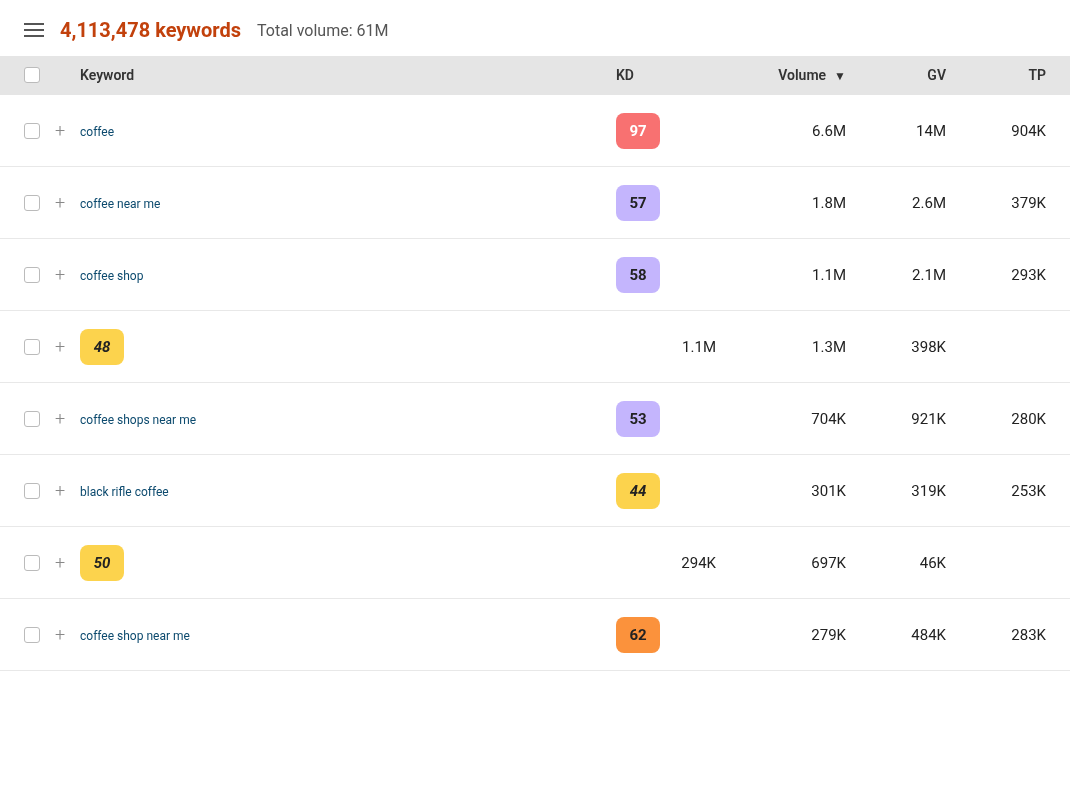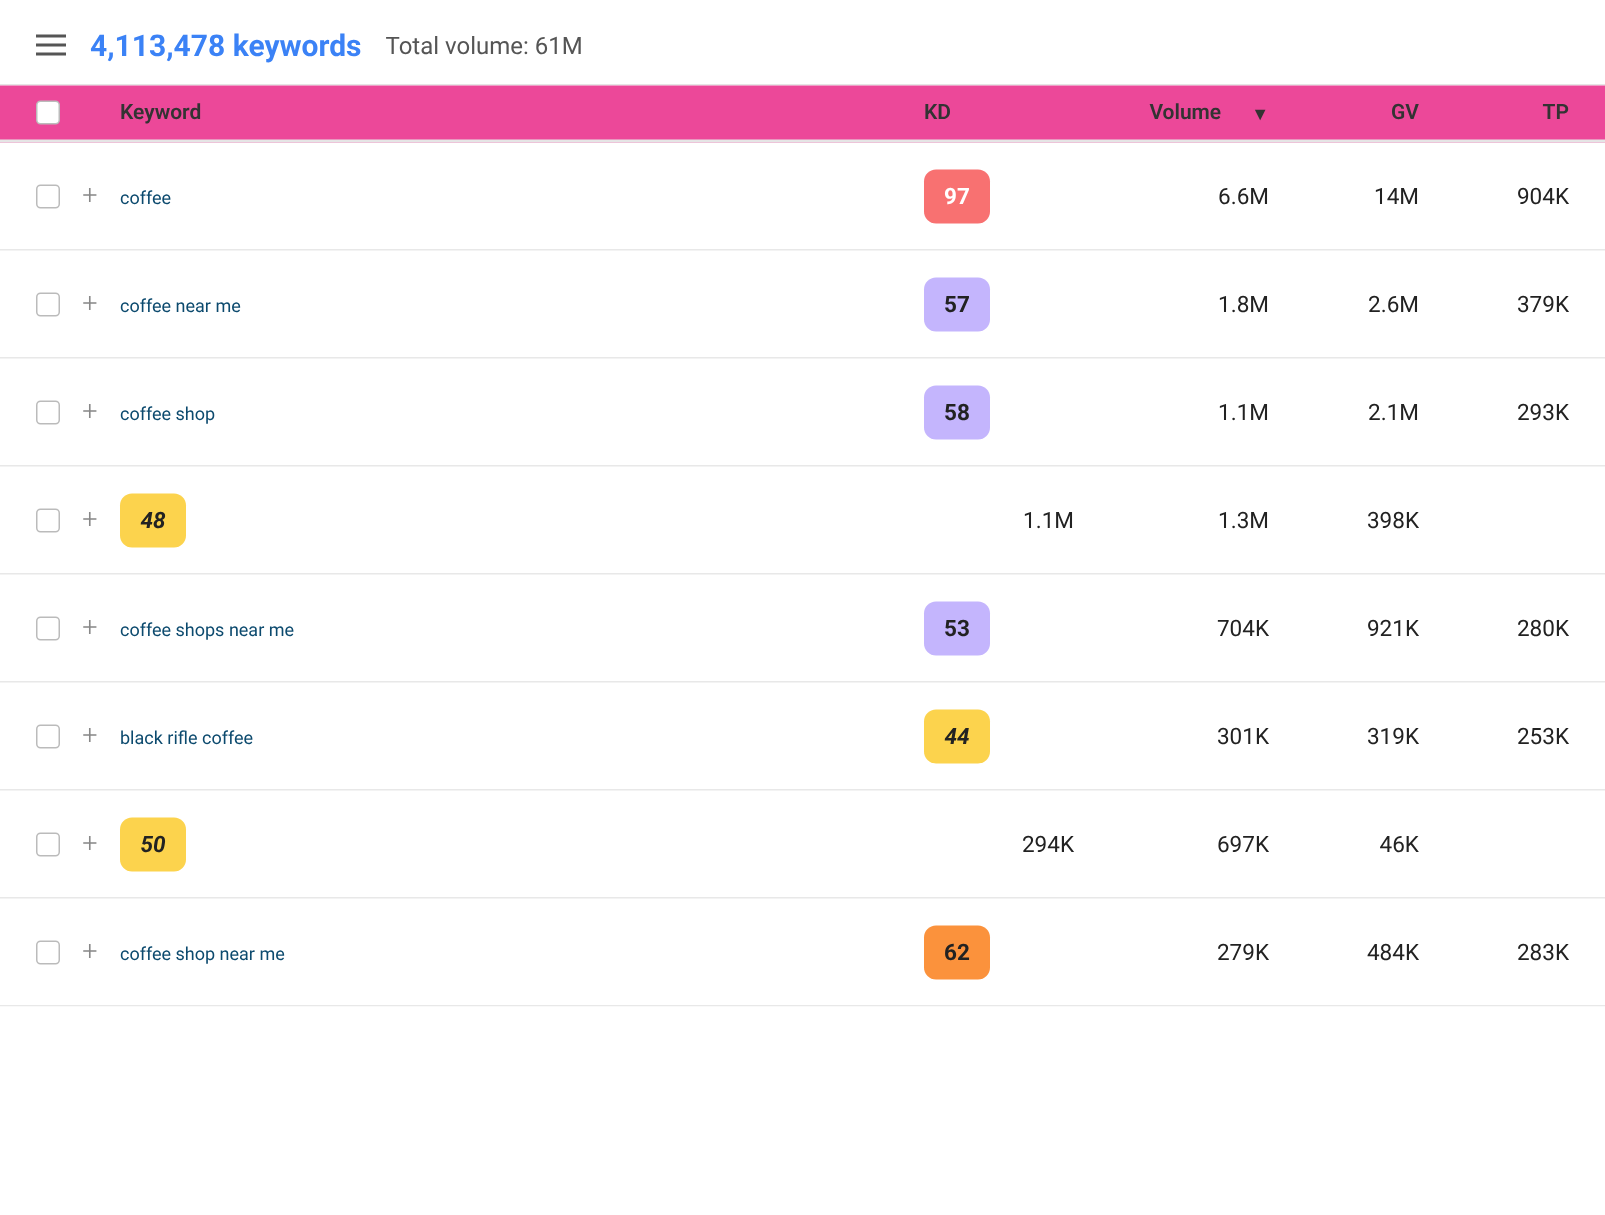--- a/index.html
+++ b/index.html
@@ -27,52 +27,52 @@
     .hamburger span {
       display: block;
       width: 20px;
       height: 2px;
       background: #555;
     }
 
     .header-title {
       font-size: 20px;
       font-weight: 700;
-      color: #3b82f6;
+      color: #c2410c;
     }
 
     .header-subtitle {
       font-size: 16px;
       color: #555;
       font-weight: 400;
     }
 
     .table-container {
       width: 100%;
     }
 
     .table-header {
       display: grid;
       grid-template-columns: 56px 1fr 100px 130px 100px 100px;
       align-items: center;
       padding: 10px 24px;
       border-bottom: 2px solid #e5e5e5;
-      background: #ec4899;
+      background: #e5e5e5;
     }
 
     .col-label {
       font-size: 14px;
       font-weight: 600;
       color: #333;
     }
 
     .col-label.sorted {
       display: flex;
       align-items: flex-end;
-      gap: 20px;
+      gap: 8px;
     }
 
     .col-label.right {
       text-align: right;
       justify-content: flex-end;
       display: flex;
     }
 
     .sort-arrow {
       font-size: 12px;

